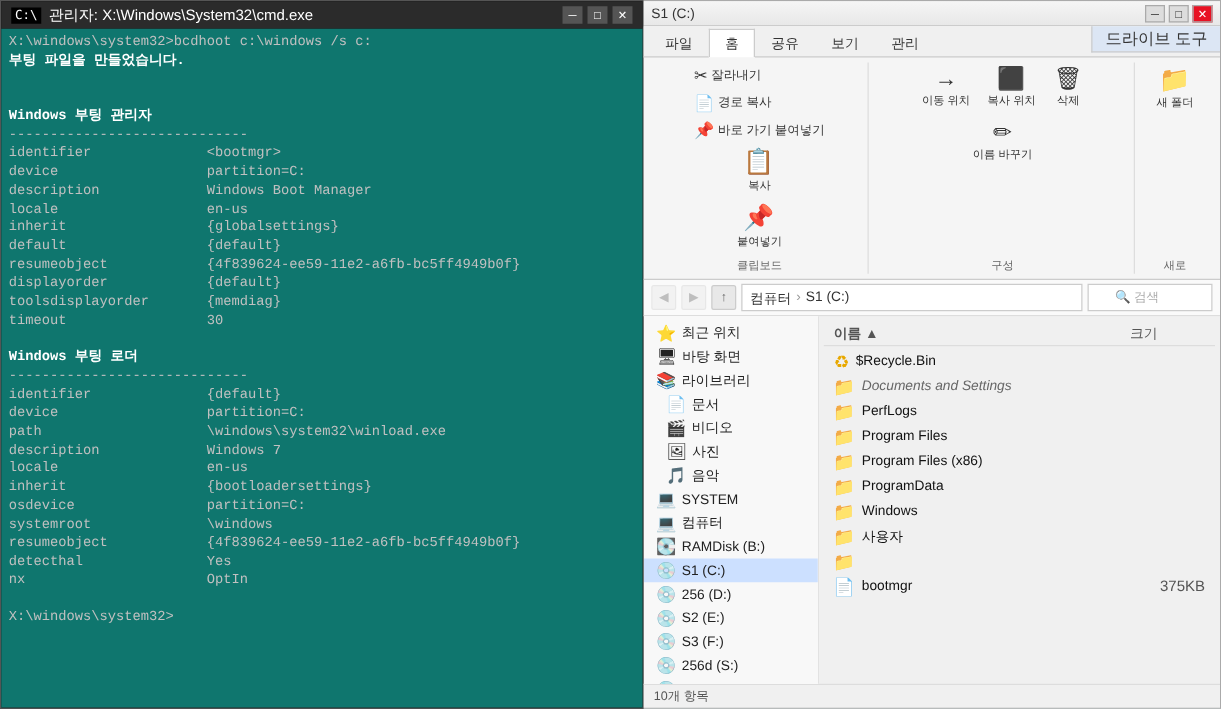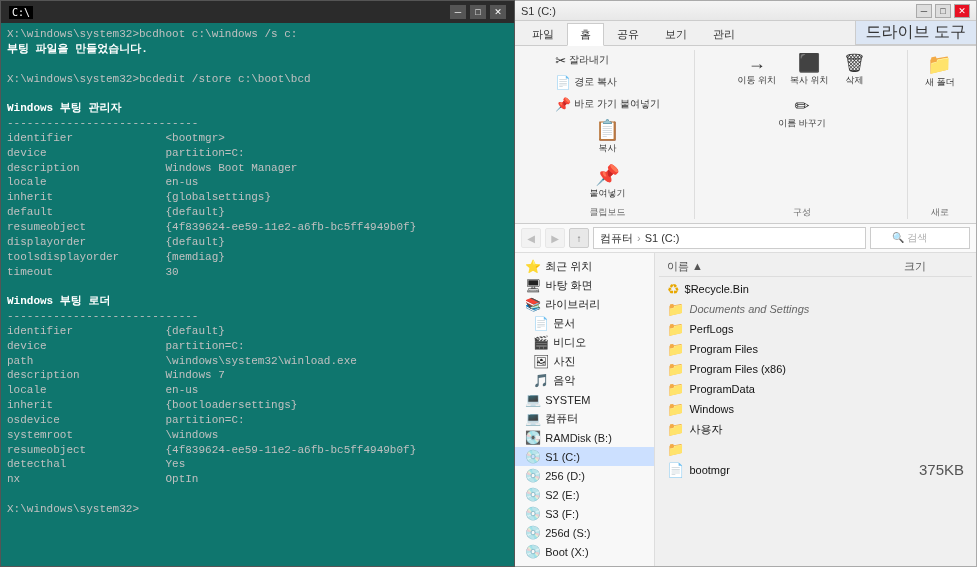--- a/index.html
+++ b/index.html
@@ -153,21 +153,21 @@
       border-bottom: 1px solid #fff;
       margin-bottom: -1px;
       z-index: 1;
     }
     
     .drive-tool-label {
       position: absolute;
       right: 0;
       top: 0;
       background: #dce6f4;
-      font-size: 16px;
+      font-size: 13px;
       padding: 1px 10px;
       color: #333;
       border-left: 1px solid #ccc;
       border-bottom: 1px solid #ccc;
     }
     .ribbon-tabs-container {
       position: relative;
     }
 
     .ribbon-content {
@@ -313,64 +313,64 @@
       padding: 4px;
     }
     .filelist-header {
       display: flex;
       padding: 2px 8px;
       font-size: 11px;
       color: #555;
       border-bottom: 1px solid #ddd;
       margin-bottom: 2px;
     }
-    .filelist-header-name { flex: 1; }
+    .filelist-header-name { flex: 1; font-weight: bold; }
     .filelist-header-size { width: 60px; }
     .file-item {
       display: flex;
       align-items: center;
       padding: 2px 8px;
       cursor: pointer;
       border-radius: 2px;
       font-size: 11px;
     }
     .file-item .fi-icon { font-size: 14px; margin-right: 5px; flex-shrink: 0; }
     .file-item .fi-name { flex: 1; color: #111; }
-    .file-item .fi-size { width: 60px; text-align: right; color: #555; font-size: 15px; }
+    .file-item .fi-size { width: 60px; text-align: right; color: #555; font-size: 12px; }
     .file-item.system-folder .fi-name { color: #666; font-style: italic; }
 
     
     .exp-statusbar {
       background: #f0f0f0;
       border-top: 1px solid #ddd;
       padding: 2px 8px;
       font-size: 10px;
       color: #555;
       flex-shrink: 0;
     }
   </style>
 </head>
 <body>
 
 <div class="cmd-window">
   <div class="cmd-titlebar">
     <div class="cmd-titlebar-left">
       <span class="cmd-icon">C:\</span>
+      <span class="cmd-title">관리자: X:\Windows\System32\cmd.exe</span>
     </div>
     <div class="cmd-controls">
       <div class="cmd-btn">─</div>
       <div class="cmd-btn">□</div>
       <div class="cmd-btn">✕</div>
     </div>
   </div>
   <div class="cmd-content" id="cmd-lines">
       <div class="line">X:\windows\system32&gt;bcdhoot c:\windows /s c:</div>
       <div class="line highlight">부팅 파일을 만들었습니다.</div>
       <div class="line"> </div>
-      <div class="line">X:\windows\system32&gt;bcdedit /store c:\boot\bcd</div>
       <div class="line"> </div>
       <div class="line highlight">Windows 부팅 관리자</div>
       <div class="line">-----------------------------</div>
       <div class="line">identifier              &lt;bootmgr&gt;</div>
       <div class="line">device                  partition=C:</div>
       <div class="line">description             Windows Boot Manager</div>
       <div class="line">locale                  en-us</div>
       <div class="line">inherit                 {globalsettings}</div>
       <div class="line">default                 {default}</div>
       <div class="line">resumeobject            {4f839624-ee59-11e2-a6fb-bc5ff4949b0f}</div>
@@ -619,13 +619,16 @@
   </div>
           <div class="file-item">
     <span class="fi-icon" style="color:#aaa">📄</span>
     <span class="fi-name">bootmgr</span>
     <span class="fi-size">375KB</span>
   </div>
         </div>
     </div>
   </div>
 
+  <div class="exp-statusbar">
+    <span>10개 항목</span>
+  </div>
 </div>
 
 </body></html>

